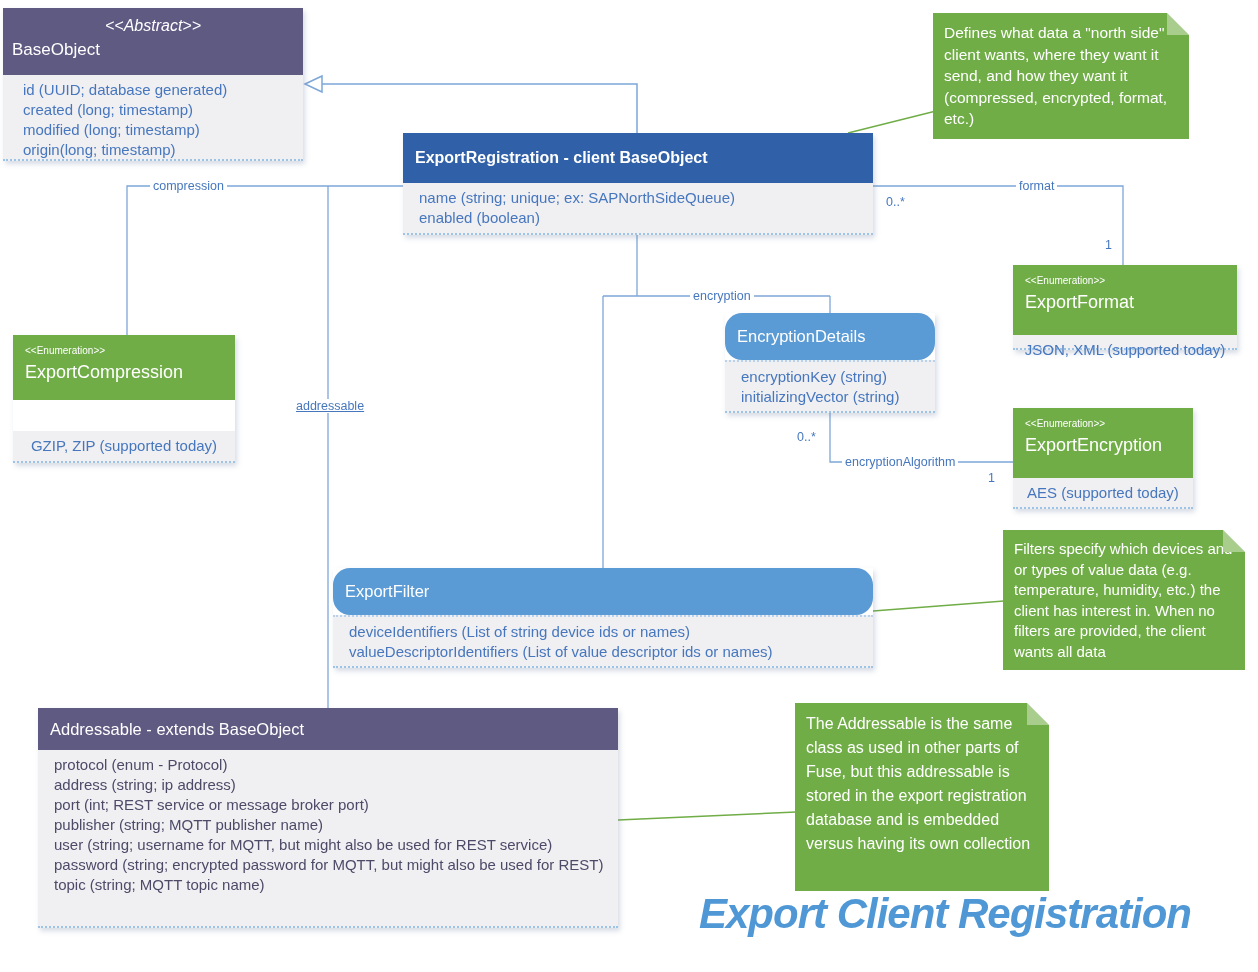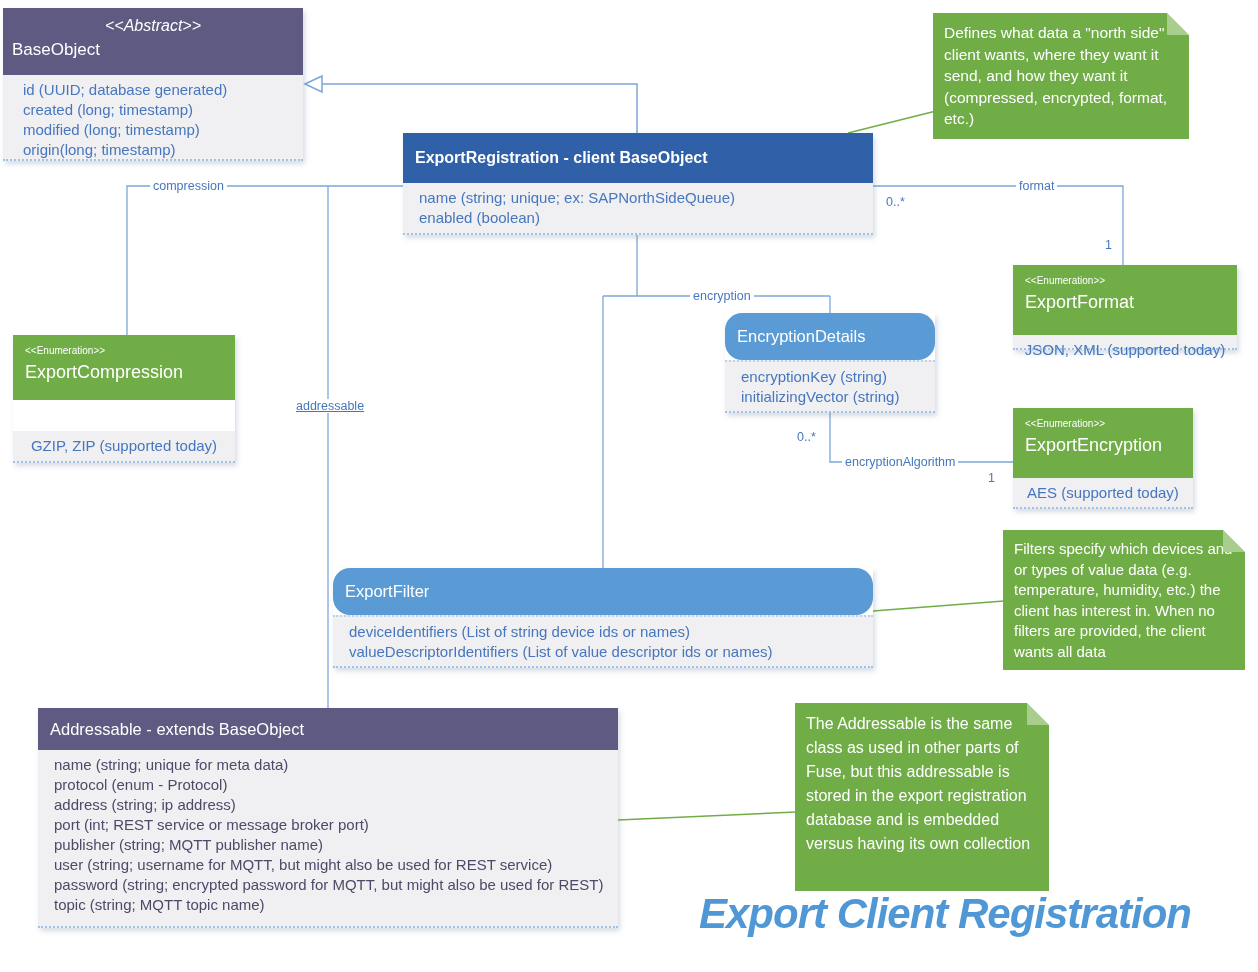--- a/index.html
+++ b/index.html
@@ -143,21 +143,20 @@
       <div class="attr">deviceIdentifiers (List of string device ids or names)</div>
       <div class="attr">valueDescriptorIdentifiers (List of value descriptor ids or names)</div>
     </div>
   </div>
 
   <div class="uml" style="left:38px; top:708px; width:580px;">
     <div class="hdr purple hdr-flex" style="height:42px; font-size:16.5px;">
       <span>Addressable - extends BaseObject</span>
     </div>
     <div class="cbody darktext" style="height:178px;">
-      <div class="attr">name (string; unique for meta data)</div>
       <div class="attr">protocol (enum - Protocol)</div>
       <div class="attr">address (string; ip address)</div>
       <div class="attr">port (int; REST service or message broker port)</div>
       <div class="attr">publisher (string; MQTT publisher name)</div>
       <div class="attr">user (string; username for MQTT, but might also be used for REST service)</div>
       <div class="attr">password (string; encrypted password for MQTT, but might also be used for REST)</div>
       <div class="attr">topic (string; MQTT topic name)</div>
     </div>
   </div>
 

